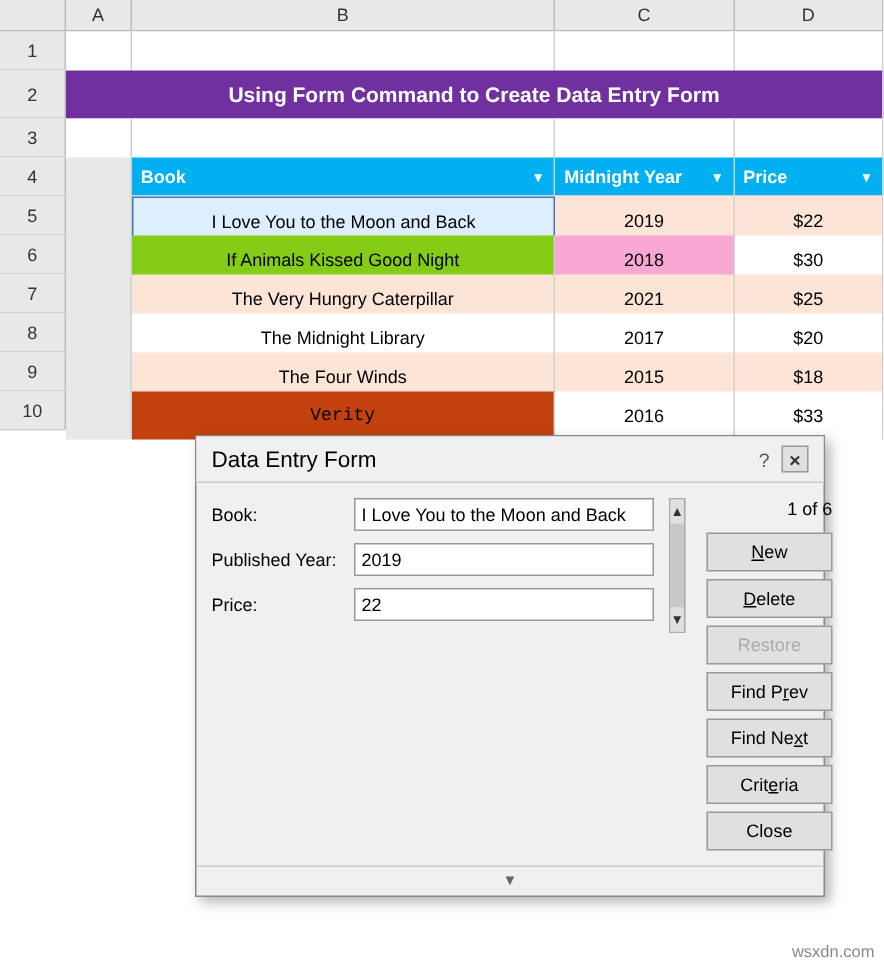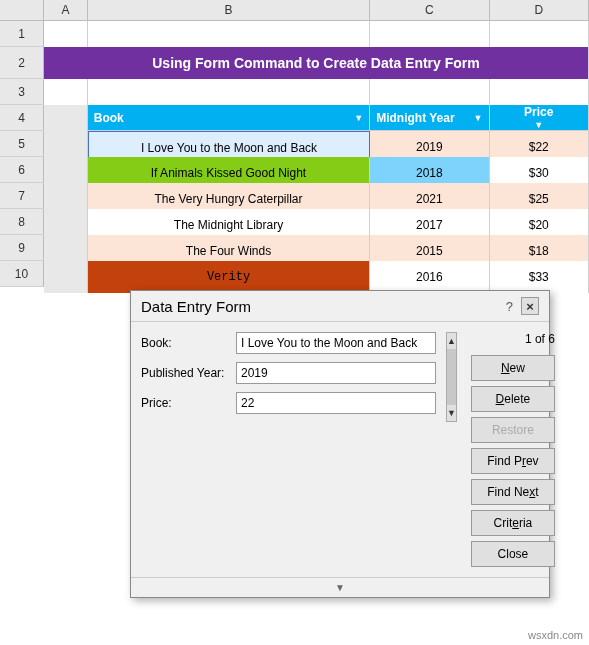--- a/index.html
+++ b/index.html
@@ -69,21 +69,21 @@
       align-items: center;
       justify-content: center;
       padding: 16px 4px;
       font-size: 12px;
       overflow: hidden;
       white-space: nowrap;
     }
     .cell-a { width: 44px; background: #e8e8e8; }
     .cell-b { width: 284px; align-items: center; }
     .cell-c { width: 120px; }
-    .cell-d { width: 100px; flex-direction: column; }
+    .cell-d { width: 100px; }
 
     
     .row-empty .cell { background: #fff; }
 
     
     
     .row-header .cell-b {
       background: #00b0f0;
       color: #fff;
       font-weight: bold;
@@ -309,21 +309,21 @@
     <div class="cell cell-a" style="background:#e8e8e8;"></div>
     <div class="cell cell-b" style="background:#ddeeff;border:1px solid #4472c4;">I Love You to the Moon and Back</div>
     <div class="cell cell-c" style="background:#fce4d6;">2019</div>
     <div class="cell cell-d" style="background:#fce4d6;">$22</div>
   </div>
 
   <div class="spreadsheet-row">
     <div class="row-num">6</div>
     <div class="cell cell-a" style="background:#e8e8e8;"></div>
     <div class="cell cell-b" style="background:#84cc16;">If Animals Kissed Good Night</div>
-    <div class="cell cell-c" style="background:#7dd3fc;">2018</div>
+    <div class="cell cell-c" style="background:#f9a8d4;">2018</div>
     <div class="cell cell-d" style="background:#fff;">$30</div>
   </div>
 
   <div class="spreadsheet-row">
     <div class="row-num">7</div>
     <div class="cell cell-a" style="background:#e8e8e8;"></div>
     <div class="cell cell-b" style="background:#fce4d6;">The Very Hungry Caterpillar</div>
     <div class="cell cell-c" style="background:#fce4d6;">2021</div>
     <div class="cell cell-d" style="background:#fce4d6;">$25</div>
   </div>

